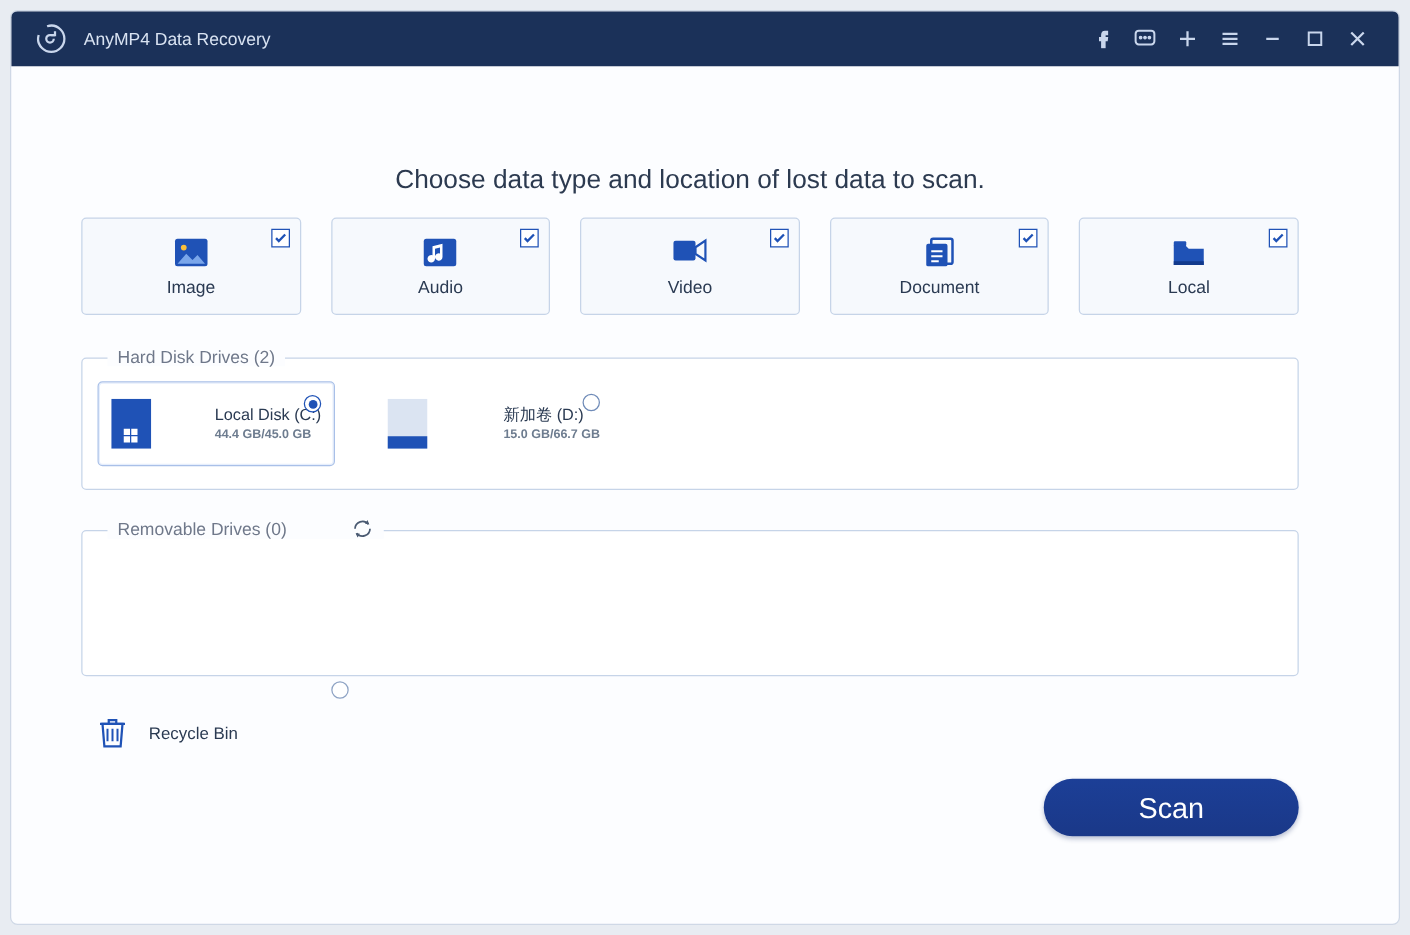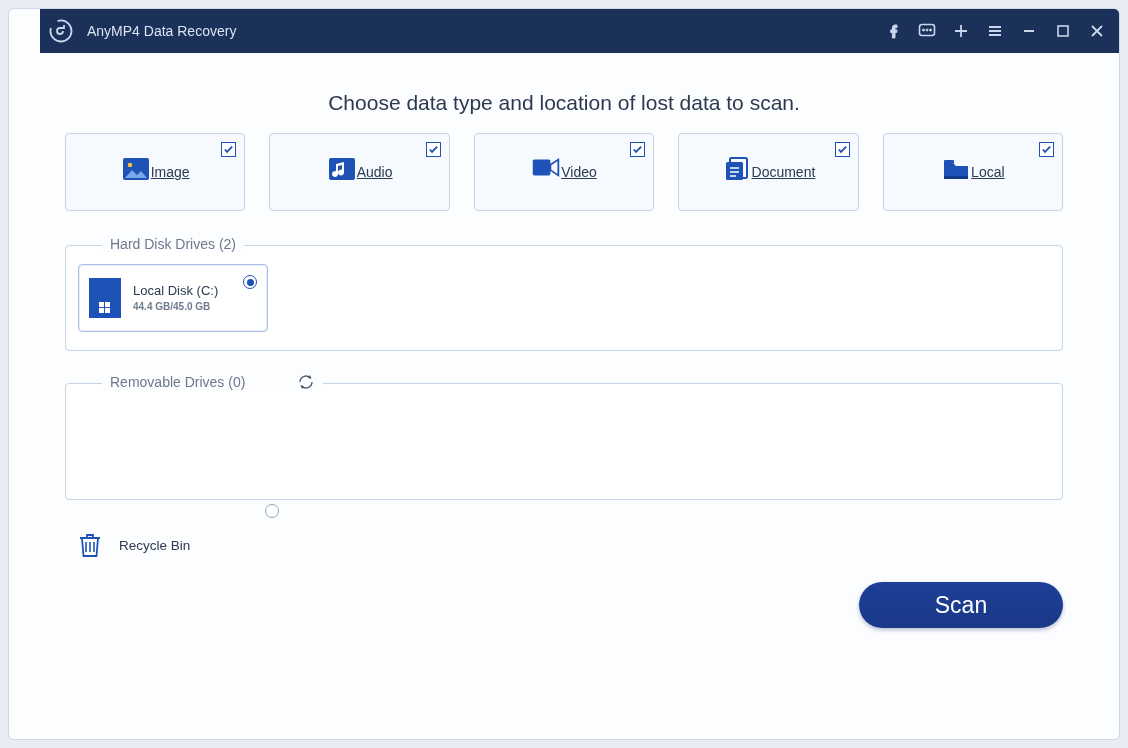--- a/index.html
+++ b/index.html
@@ -28,82 +28,82 @@
   .window {
     width:1112px; height:732px; margin:8px;
     background:var(--bg-app);
     border:1px solid #cfd8e6; border-radius:6px;
     display:flex; flex-direction:column; overflow:hidden;
   }
   
   .titlebar {
     height:44px; background:var(--titlebar);
     color:var(--titlebar-text);
-    display:flex; align-items:center; padding:0 5px;
+    display:flex; align-items:center; padding:0 16px;
     font-size:14px;
-    margin-left:31px;
   }
   .titlebar .logo { width:24px; height:24px; margin-right:14px; margin-left:4px; }
   .titlebar .title { flex:0 0 auto; }
   .titlebar .spacer { flex:1 1 auto; }
   .titlebar .tbtn {
     width:34px; height:44px;
     display:flex; align-items:center; justify-content:center;
     cursor:pointer;
   }
   .titlebar .tbtn svg { stroke:#c9d6ec; fill:none; }
   
   .content {
-    flex:1; padding:26px 56px 0 56px;
-    display:flex; flex-direction:column;
+    flex:1; padding:26px 80px 0 56px;
+    display:flex; flex-direction:column;margin-top:41px;
   }
   .headline {
     text-align:center; font-size:21px; color:#2c3a50; font-weight:500;
     margin:12px 0 18px 0;
   }
   
   .checkall { display:flex; align-items:center; margin:0 0 16px 16px; }
   
   .chk {
     width:15px; height:15px; border:1.5px solid var(--accent);
     display:inline-flex; align-items:center; justify-content:center;
     margin-right:10px; cursor:pointer; background:#fff;
   }
   .chk svg { width:11px; height:11px; }
   
   .types { display:flex; gap:24px; margin:0 0 34px 0; }
   .typecard {
     position:relative; flex:1 1 0;
     border:1px solid var(--card-border); border-radius:4px;
     background:var(--bg-card);
-    height:78px; display:flex; flex-direction:row;
-    align-items:center; justify-content:center; cursor:pointer;text-decoration:underline;
+    height:78px; display:flex; flex-direction:column;
+    align-items:center; justify-content:center; cursor:pointer;
   }
   .typecard .chk { position:absolute; top:8px; right:8px; margin:0; }
   .typecard .ticon { width:30px; height:26px; margin-bottom:6px; }
   .typecard .tlabel { font-size:14px; color:var(--text-dark); }
   
   .group {
     position:relative; border:1px solid var(--card-border); border-radius:4px;
     padding:18px 12px; margin-bottom:32px; background:#fff;
   }
   .group .legend {
-    position:absolute; top:-10px; left:36px;
+    position:absolute; top:-10px; left:20px;
     background:var(--bg-app); padding:0 8px;
     color:var(--text-legend); font-size:14px;
     display:flex; align-items:center; gap:8px;
   }
   .legend .legrefresh { margin-left:44px; display:inline-flex; }
   .drive-row { display:flex; gap:32px; }
   .drive {
     position:relative;
     width:190px; height:68px;
     border-radius:4px;
     display:flex; align-items:center; padding:0 10px; gap:12px;
     cursor:pointer;
+    justify-content:space-between;
   }
   .drive.selected { border:1px solid var(--card-selected); box-shadow:0 0 0 1px #e6eefc inset; }
   .drive .radio {
     position:absolute; top:10px; right:10px;
     width:14px; height:14px; border:1.5px solid #6f8bb8; border-radius:50%;
     display:flex; align-items:center; justify-content:center; background:#fff;
   }
   .drive .radio.sel { border-color:var(--accent); }
   .drive .radio.sel:after {
     content:""; width:7px; height:7px; border-radius:50%; background:var(--accent);
@@ -289,20 +289,33 @@
                   <rect x="0" y="6" width="5" height="5"></rect>
                   <rect x="6" y="6" width="5" height="5"></rect>
                 </g>
               </svg>
           </span>
           <span class="dtexts">
             <span>Local Disk (C:)</span>
             <span class="dsize">44.4 GB/45.0 GB</span>
           </span>
         </div>
+        <div class="drive">
+          <span class="radio"></span>
+          <span class="dicon">
+            <svg viewBox="0 0 32 40">
+                <rect width="32" height="40" fill="#dbe4f2"></rect>
+                <rect y="30" width="32" height="10" fill="#1f52b6"></rect>
+              </svg>
+          </span>
+          <span class="dtexts">
+            <span>新加卷 (D:)</span>
+            <span class="dsize">15.0 GB/66.7 GB</span>
+          </span>
+        </div>
       </div>
     </div>
 
     <div class="group removable">
       <div class="legend">
         <span>Removable Drives (0)</span>
         <span class="legrefresh">
           <svg width="18" height="16" viewBox="0 0 18 16">
               <path d="M3 8a6 6 0 0 1 10.7-3.6M15 8a6 6 0 0 1-10.7 3.6" fill="none" stroke="#4a5a72" stroke-width="1.4"></path>
               <path d="M13 1l1.5 3.5L11 4zM5 15L3.5 11.5 7 12z" fill="#4a5a72"></path>

